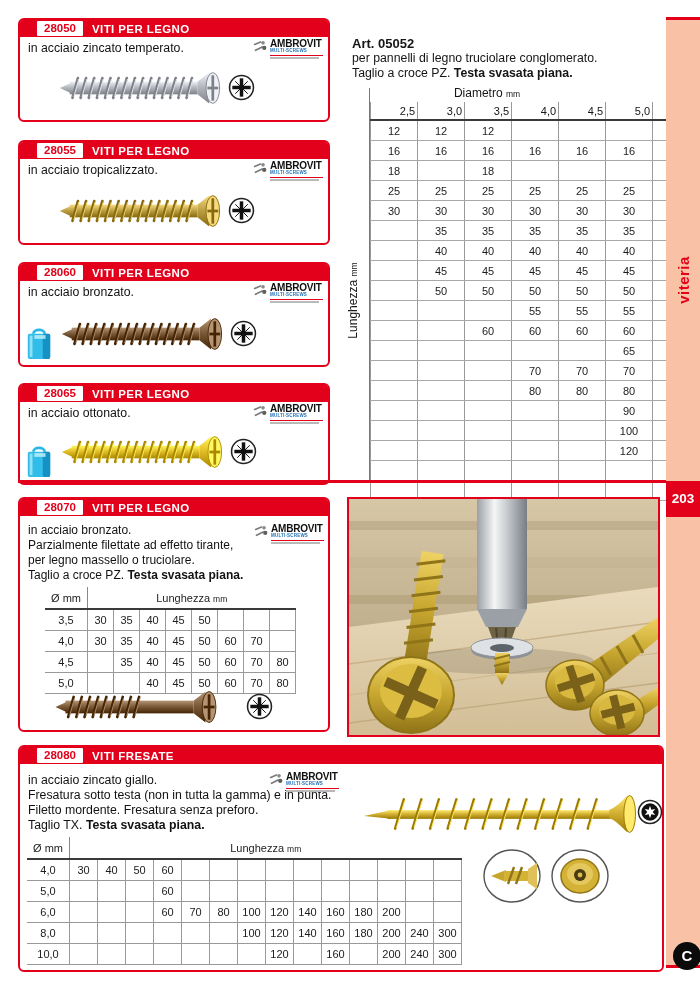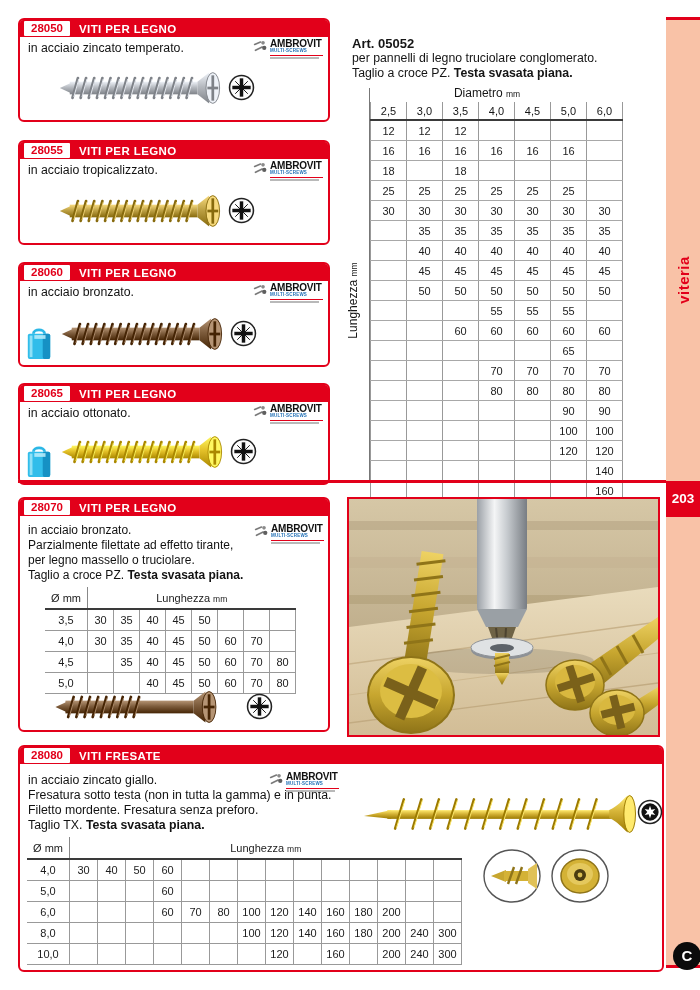--- a/index.html
+++ b/index.html
@@ -5,21 +5,21 @@
   :root{ --red:#e2001a; --pink:#f9c2a7; }
   html,body{margin:0;padding:0;background:#fff;}
   #page{position:relative;width:700px;height:990px;background:#fff;overflow:hidden;
         font-family:"Liberation Sans",sans-serif;color:#151515;}
 
   
   .block{position:absolute;background:#fff;border:2px solid var(--red);border-radius:6px;}
   .bar{position:absolute;top:0;left:0;right:0;height:17px;background:var(--red);
        border-radius:3px 3px 0 0;display:flex;align-items:center;}
   .codebox{background:#fff;color:var(--red);font-weight:bold;font-size:11.5px;
-           padding:0 7px;margin-left:4px;height:15px;line-height:15px;border-radius:1px;}
+           padding:0 7px;margin-left:17px;height:15px;line-height:15px;border-radius:1px;}
   .bar-title{color:#fff;font-weight:bold;font-size:11.5px;letter-spacing:.4px;margin-left:9px;}
   .desc{position:absolute;font-size:12.3px;line-height:15px;white-space:nowrap;color:#121212;}
   .desc b{font-weight:bold;}
 
   
   .logo{position:absolute;width:70px;display:flex;gap:2px;align-items:flex-start;}
   .logo-screws{width:15px;height:14px;flex:none;}
   .logo-text{flex:1;}
   .logo-brand{font-size:10px;font-weight:bold;color:#101010;line-height:8px;letter-spacing:-.2px;}
   .logo-sub{font-size:4.5px;font-weight:bold;color:#1f6fb5;line-height:6px;letter-spacing:.2px;}
@@ -36,21 +36,21 @@
   .mm{font-size:8.5px;}
 
   
   .diam-label{position:absolute;left:370px;top:86px;width:234px;text-align:center;font-size:12px;}
   .len-vlabel{position:absolute;left:288px;top:293px;width:130px;height:15px;text-align:center;
               font-size:12px;transform:rotate(-90deg);}
   .stub{position:absolute;left:369px;top:88px;width:1px;height:392px;background:#777;}
   table{border-collapse:collapse;}
   .agrid{position:absolute;left:370px;top:102px;table-layout:fixed;}
   .agrid th{height:15px;font-size:11px;font-weight:normal;text-align:center;
-            border-left:1px solid #999;border-bottom:2px solid #3a3a3a;}
+            border-left:1px solid #999;border-bottom:2px solid #3a3a3a;padding-left:28px;}
   .agrid th:last-child{border-right:1px solid #999;}
   .agrid td{height:17px;font-size:11px;text-align:center;color:#1c1c1c;
             border-left:1px solid #999;border-bottom:1px solid #a8a8a8;}
   .agrid td:last-child{border-right:1px solid #999;}
 
   
   .dgrid{position:absolute;table-layout:fixed;}
   .dgrid th,.dgrid td{font-size:11px;font-weight:normal;text-align:center;color:#1c1c1c;}
   .dgrid thead th{height:19px;border-bottom:2px solid #3a3a3a;}
   .dgrid thead th.dcol{border-right:1px solid #888;}

